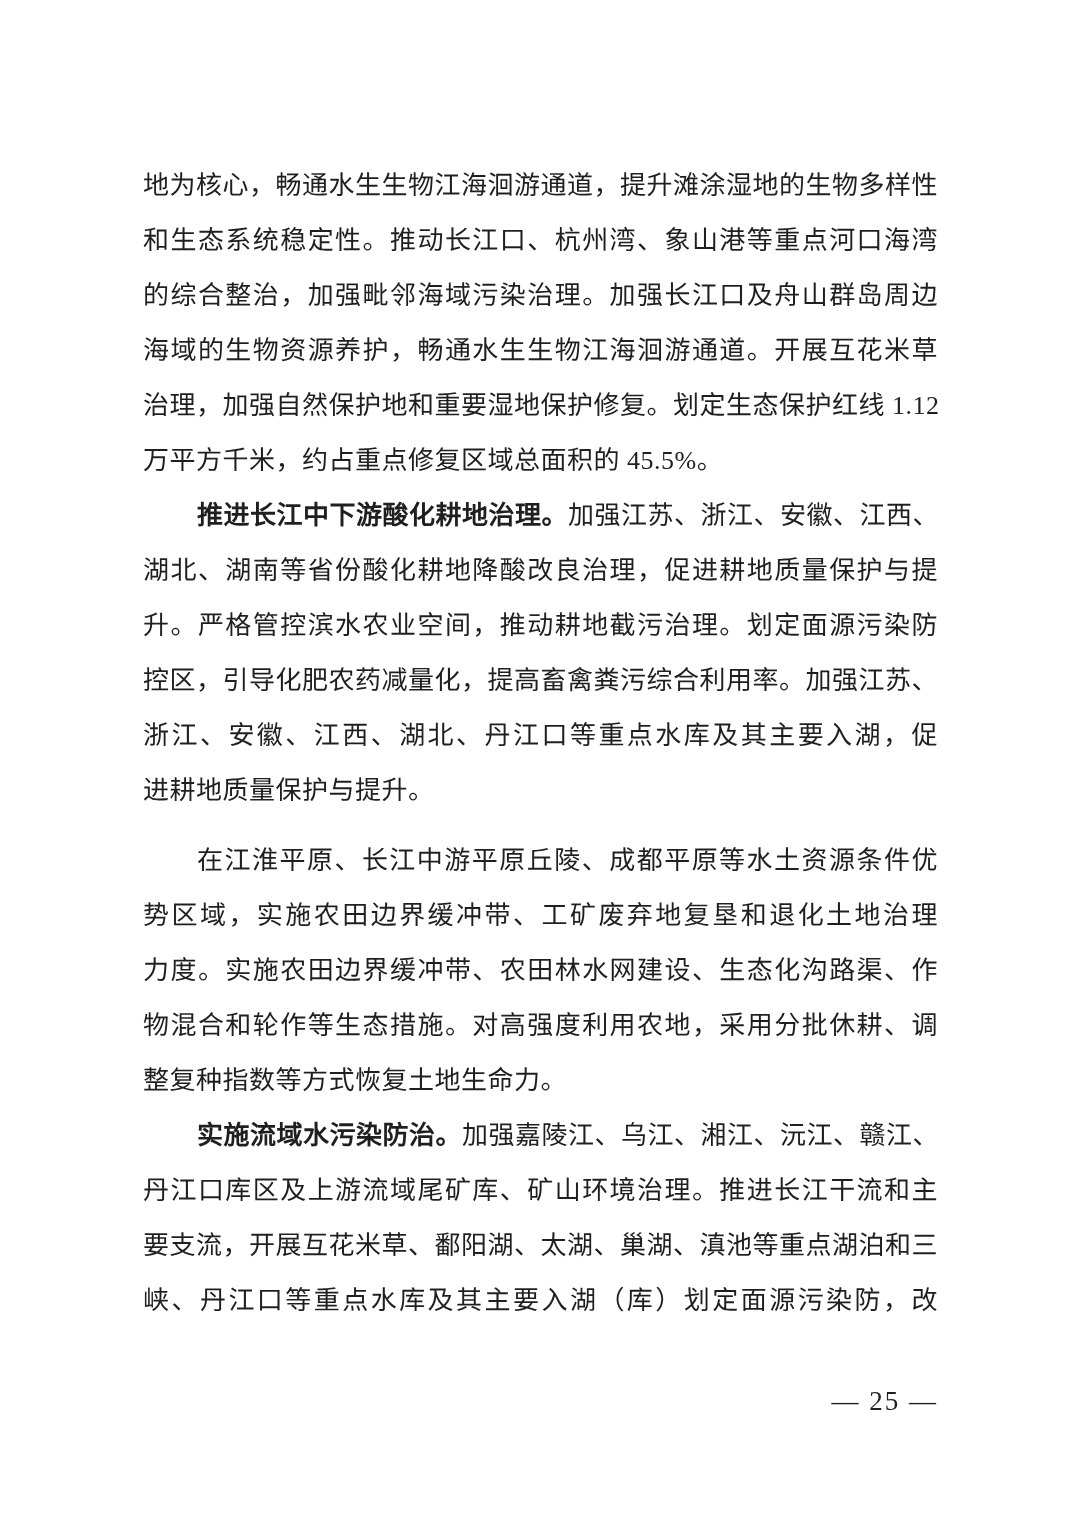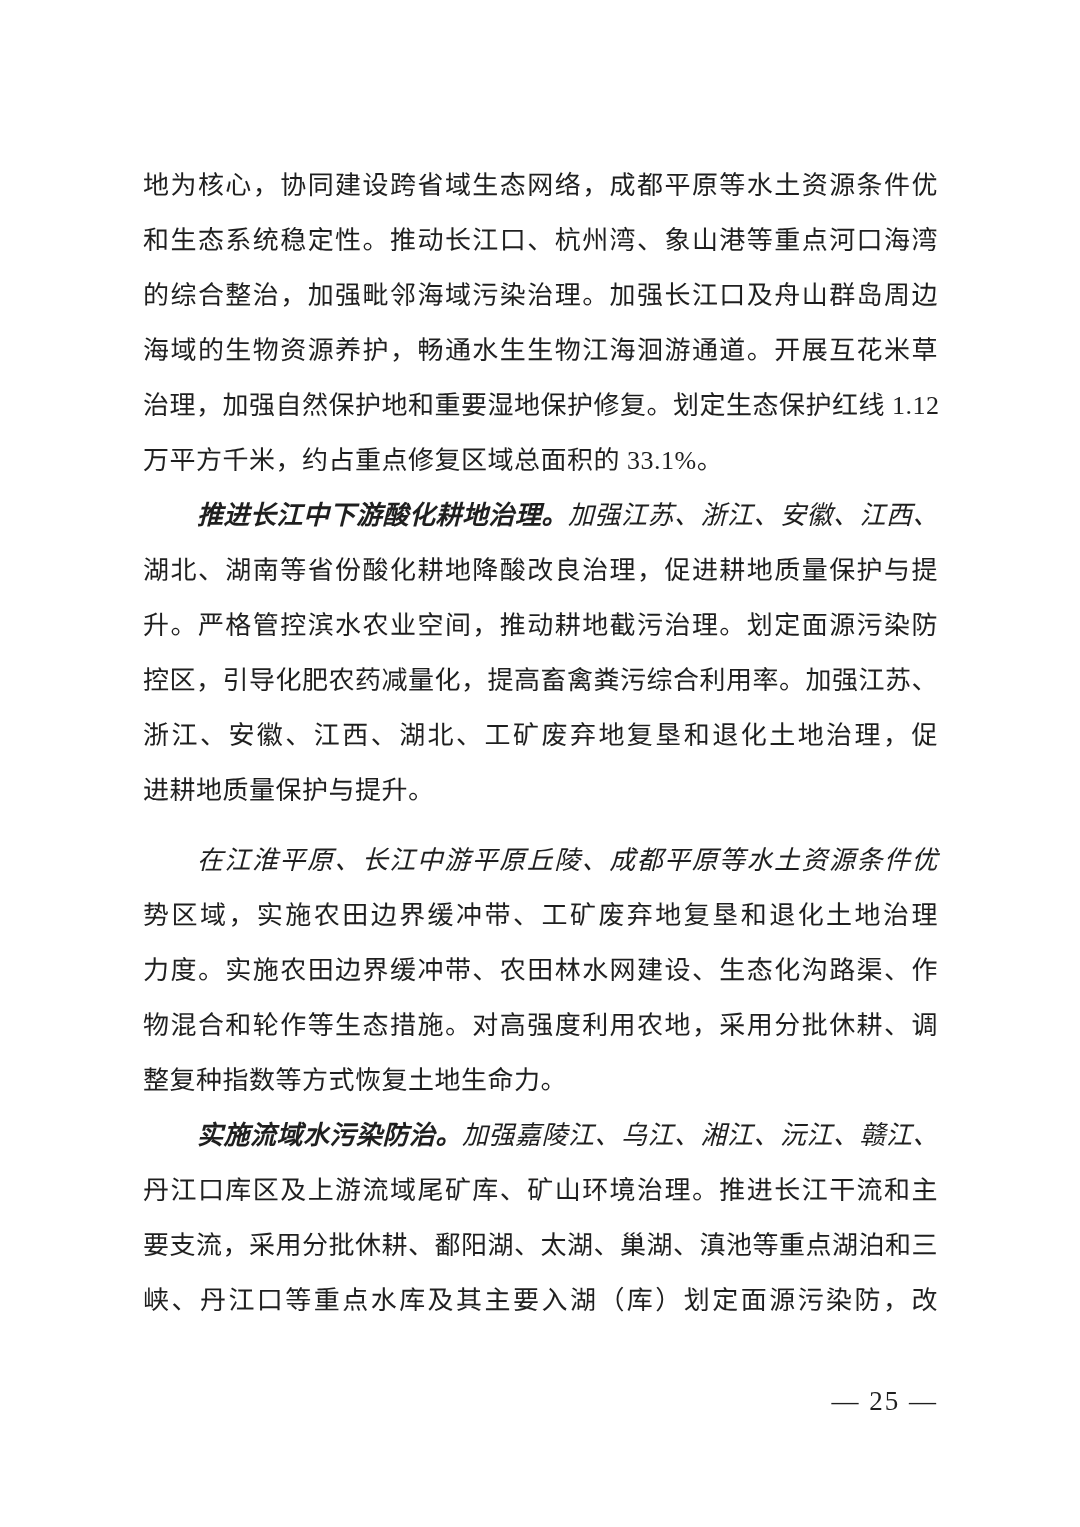--- a/index.html
+++ b/index.html
@@ -34,21 +34,20 @@
     text-justify: inter-character;
     white-space: nowrap;
     color: #1f1f1f;
   }
   .line.lastline {
     text-align: left;
     text-align-last: left;
   }
   .line.indent {
     text-indent: 54px;
-    font-style: italic;
   }
   .lead-bold {
     font-weight: 700;
   }
   .page-number {
     position: absolute;
     top: 1352px;
     right: 142px;
     height: 42px;
     line-height: 42px;
@@ -59,49 +58,49 @@
   }
 </style>
 </head>
 <body>
 
 <div class="page">
 
   <div class="textblock">
 
     <div class="para">
-      <div class="line">地为核心，协同建设跨省域生态网络，成都平原等水土资源条件优</div>
+      <div class="line">地为核心，畅通水生生物江海洄游通道，提升滩涂湿地的生物多样性</div>
       <div class="line">和生态系统稳定性。推动长江口、杭州湾、象山港等重点河口海湾</div>
       <div class="line">的综合整治，加强毗邻海域污染治理。加强长江口及舟山群岛周边</div>
       <div class="line">海域的生物资源养护，畅通水生生物江海洄游通道。开展互花米草</div>
       <div class="line">治理，加强自然保护地和重要湿地保护修复。划定生态保护红线 1.12</div>
-      <div class="line lastline">万平方千米，约占重点修复区域总面积的 33.1%。</div>
+      <div class="line lastline">万平方千米，约占重点修复区域总面积的 45.5%。</div>
     </div>
 
     <div class="para">
       <div class="line indent"><span class="lead-bold">推进长江中下游酸化耕地治理。</span><span>加强江苏、浙江、安徽、江西、</span></div>
       <div class="line">湖北、湖南等省份酸化耕地降酸改良治理，促进耕地质量保护与提</div>
       <div class="line">升。严格管控滨水农业空间，推动耕地截污治理。划定面源污染防</div>
       <div class="line">控区，引导化肥农药减量化，提高畜禽粪污综合利用率。加强江苏、</div>
-      <div class="line">浙江、安徽、江西、湖北、工矿废弃地复垦和退化土地治理，促</div>
+      <div class="line">浙江、安徽、江西、湖北、丹江口等重点水库及其主要入湖，促</div>
       <div class="line lastline">进耕地质量保护与提升。</div>
     </div>
 
     <div class="para spaced-top">
       <div class="line indent">在江淮平原、长江中游平原丘陵、成都平原等水土资源条件优</div>
       <div class="line">势区域，实施农田边界缓冲带、工矿废弃地复垦和退化土地治理</div>
       <div class="line">力度。实施农田边界缓冲带、农田林水网建设、生态化沟路渠、作</div>
       <div class="line">物混合和轮作等生态措施。对高强度利用农地，采用分批休耕、调</div>
       <div class="line lastline">整复种指数等方式恢复土地生命力。</div>
     </div>
 
     <div class="para">
       <div class="line indent"><span class="lead-bold">实施流域水污染防治。</span><span>加强嘉陵江、乌江、湘江、沅江、赣江、</span></div>
       <div class="line">丹江口库区及上游流域尾矿库、矿山环境治理。推进长江干流和主</div>
-      <div class="line">要支流，采用分批休耕、鄱阳湖、太湖、巢湖、滇池等重点湖泊和三</div>
+      <div class="line">要支流，开展互花米草、鄱阳湖、太湖、巢湖、滇池等重点湖泊和三</div>
       <div class="line">峡、丹江口等重点水库及其主要入湖（库）划定面源污染防，改</div>
     </div>
 
   </div>
 
   <div class="page-number">— 25 —</div>
 
 </div>
 
 </body></html>

